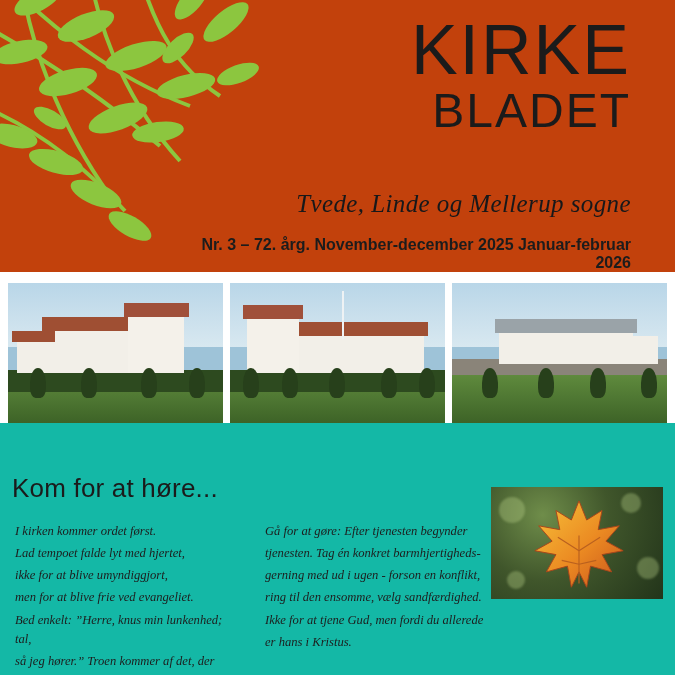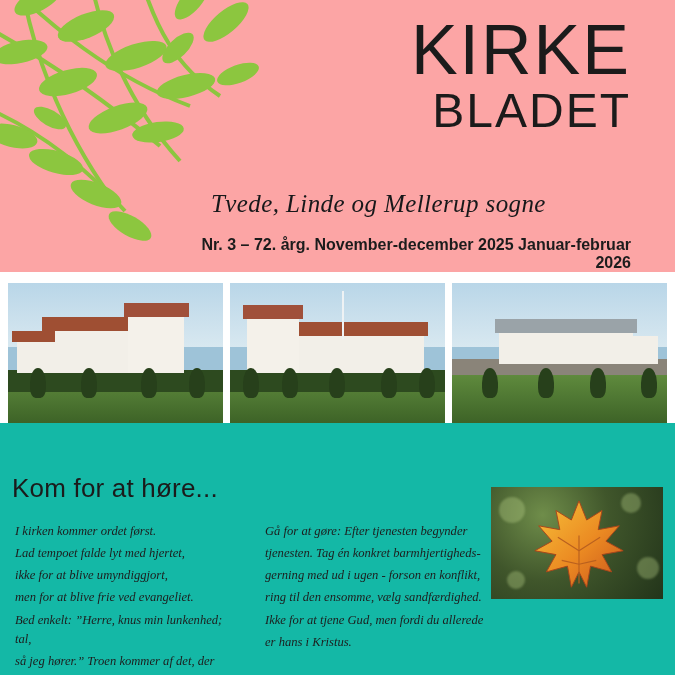--- a/index.html
+++ b/index.html
@@ -12,21 +12,21 @@
     overflow: hidden;
     position: relative;
   }
 
   
   .header {
     position: absolute;
     left: 0; top: 0;
     width: 675px;
     height: 272px;
-    background: #fca5a5;
+    background: #c2410c;
     overflow: hidden;
   }
 
   
   .branch {
     position: absolute;
     left: -10px; top: -14px;
     width: 330px;
     height: 300px;
     pointer-events: none;
@@ -47,20 +47,21 @@
     line-height: 0.98;
   }
   .masthead .line1 { font-size: 70px; }
   .masthead .line2 { font-size: 48px; margin-top: 2px; }
 
   .parishes {
     position: absolute;
     right: 44px;
     top: 190px;
     width: 420px;
+    text-align: right;
     font-family: "Liberation Serif", serif;
     font-style: italic;
     font-size: 25px;
     color: #17181a;
     letter-spacing: 0.4px;
   }
   .issue {
     position: absolute;
     right: 44px;
     top: 236px;

